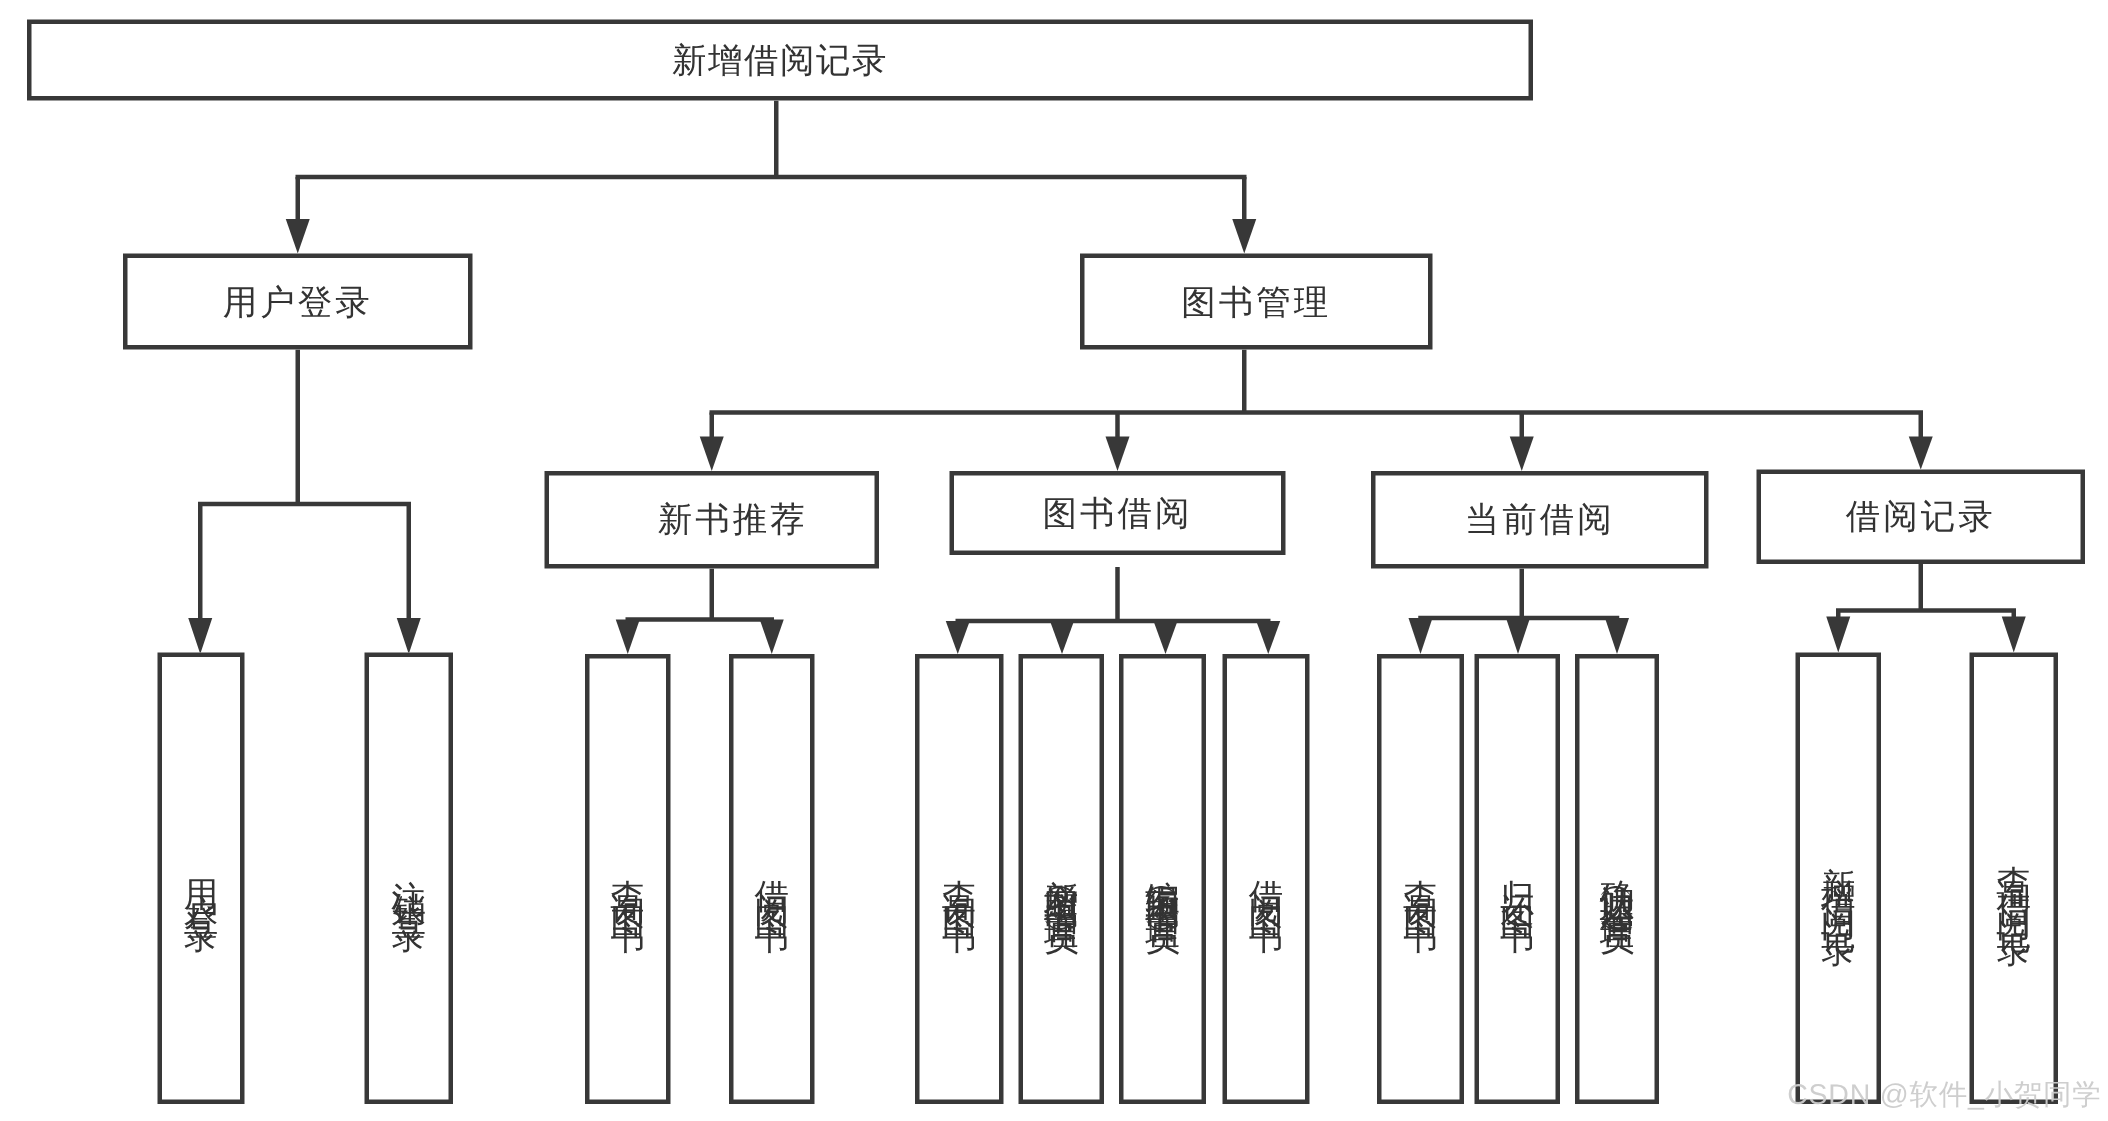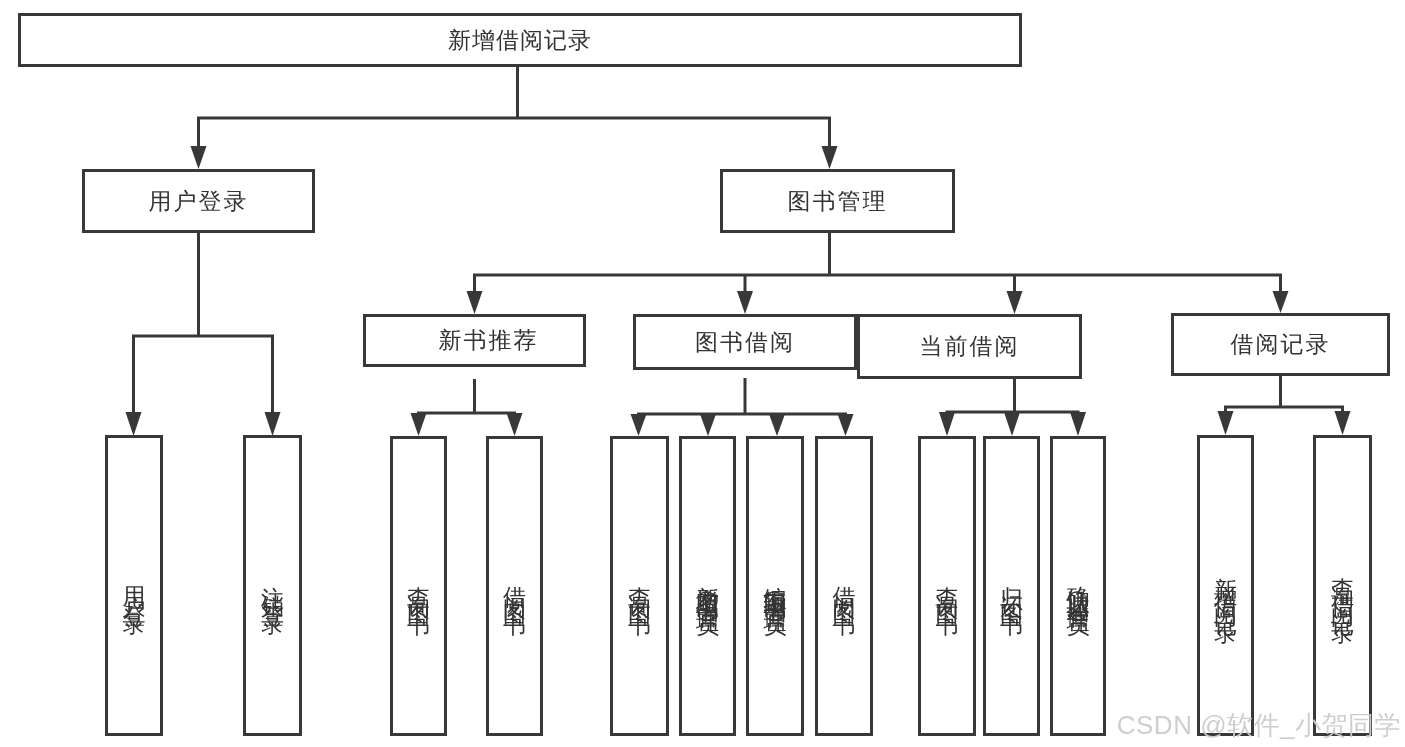--- a/index.html
+++ b/index.html
@@ -35,21 +35,21 @@
   .v{
     writing-mode:vertical-rl;
     text-orientation:mixed;
     letter-spacing:9px;
     line-height:1;
   }
   .v.long{letter-spacing:4px;}
   .watermark{
     position:absolute;z-index:5;
     right:4px;bottom:4px;
-    font-size:26px;
+    font-size:19px;
     letter-spacing:0.5px;
     color:var(--watermark);
     opacity:0.95;
   }
 </style>
 </head>
 <body>
 
 <div class="stage">
 
@@ -118,23 +118,23 @@
       <path d="M1342.5 407 V413"></path>
       <polygon points="1334.5,411 1350.5,411 1342.5,435"></polygon>
     </g>
   </svg>
 
   <div class="box h root" style="left:18px;top:13px;width:1004px;height:54px;">新增借阅记录</div>
 
   <div class="box h" style="left:82px;top:169px;width:233px;height:64px;">用户登录</div>
   <div class="box h" style="left:720px;top:169px;width:235px;height:64px;">图书管理</div>
 
-  <div class="box h" style="left:363px;top:314px;width:223px;height:53px;padding-left:28px;">新书推荐</div>
+  <div class="box h" style="left:363px;top:314px;width:223px;height:65px;padding-left:28px;">新书推荐</div>
   <div class="box h" style="left:633px;top:314px;width:224px;height:56px;">图书借阅</div>
-  <div class="box h" style="left:857px;top:314px;width:225px;height:65px;">当前借阅</div>
+  <div class="box h" style="left:914px;top:314px;width:225px;height:65px;">当前借阅</div>
   <div class="box h" style="left:1171px;top:313px;width:219px;height:63px;">借阅记录</div>
 
   <div class="box v" style="left:105px;top:435px;width:58px;height:301px;">用户登录</div>
   <div class="box v" style="left:243px;top:435px;width:59px;height:301px;">注销登录</div>
 
   <div class="box v" style="left:390px;top:436px;width:57px;height:300px;">查询图书</div>
   <div class="box v" style="left:486px;top:436px;width:57px;height:300px;">借阅图书</div>
 
   <div class="box v" style="left:610px;top:436px;width:59px;height:300px;">查询图书</div>
   <div class="box v long" style="left:679px;top:436px;width:57px;height:300px;">新增图书（管理员）</div>

